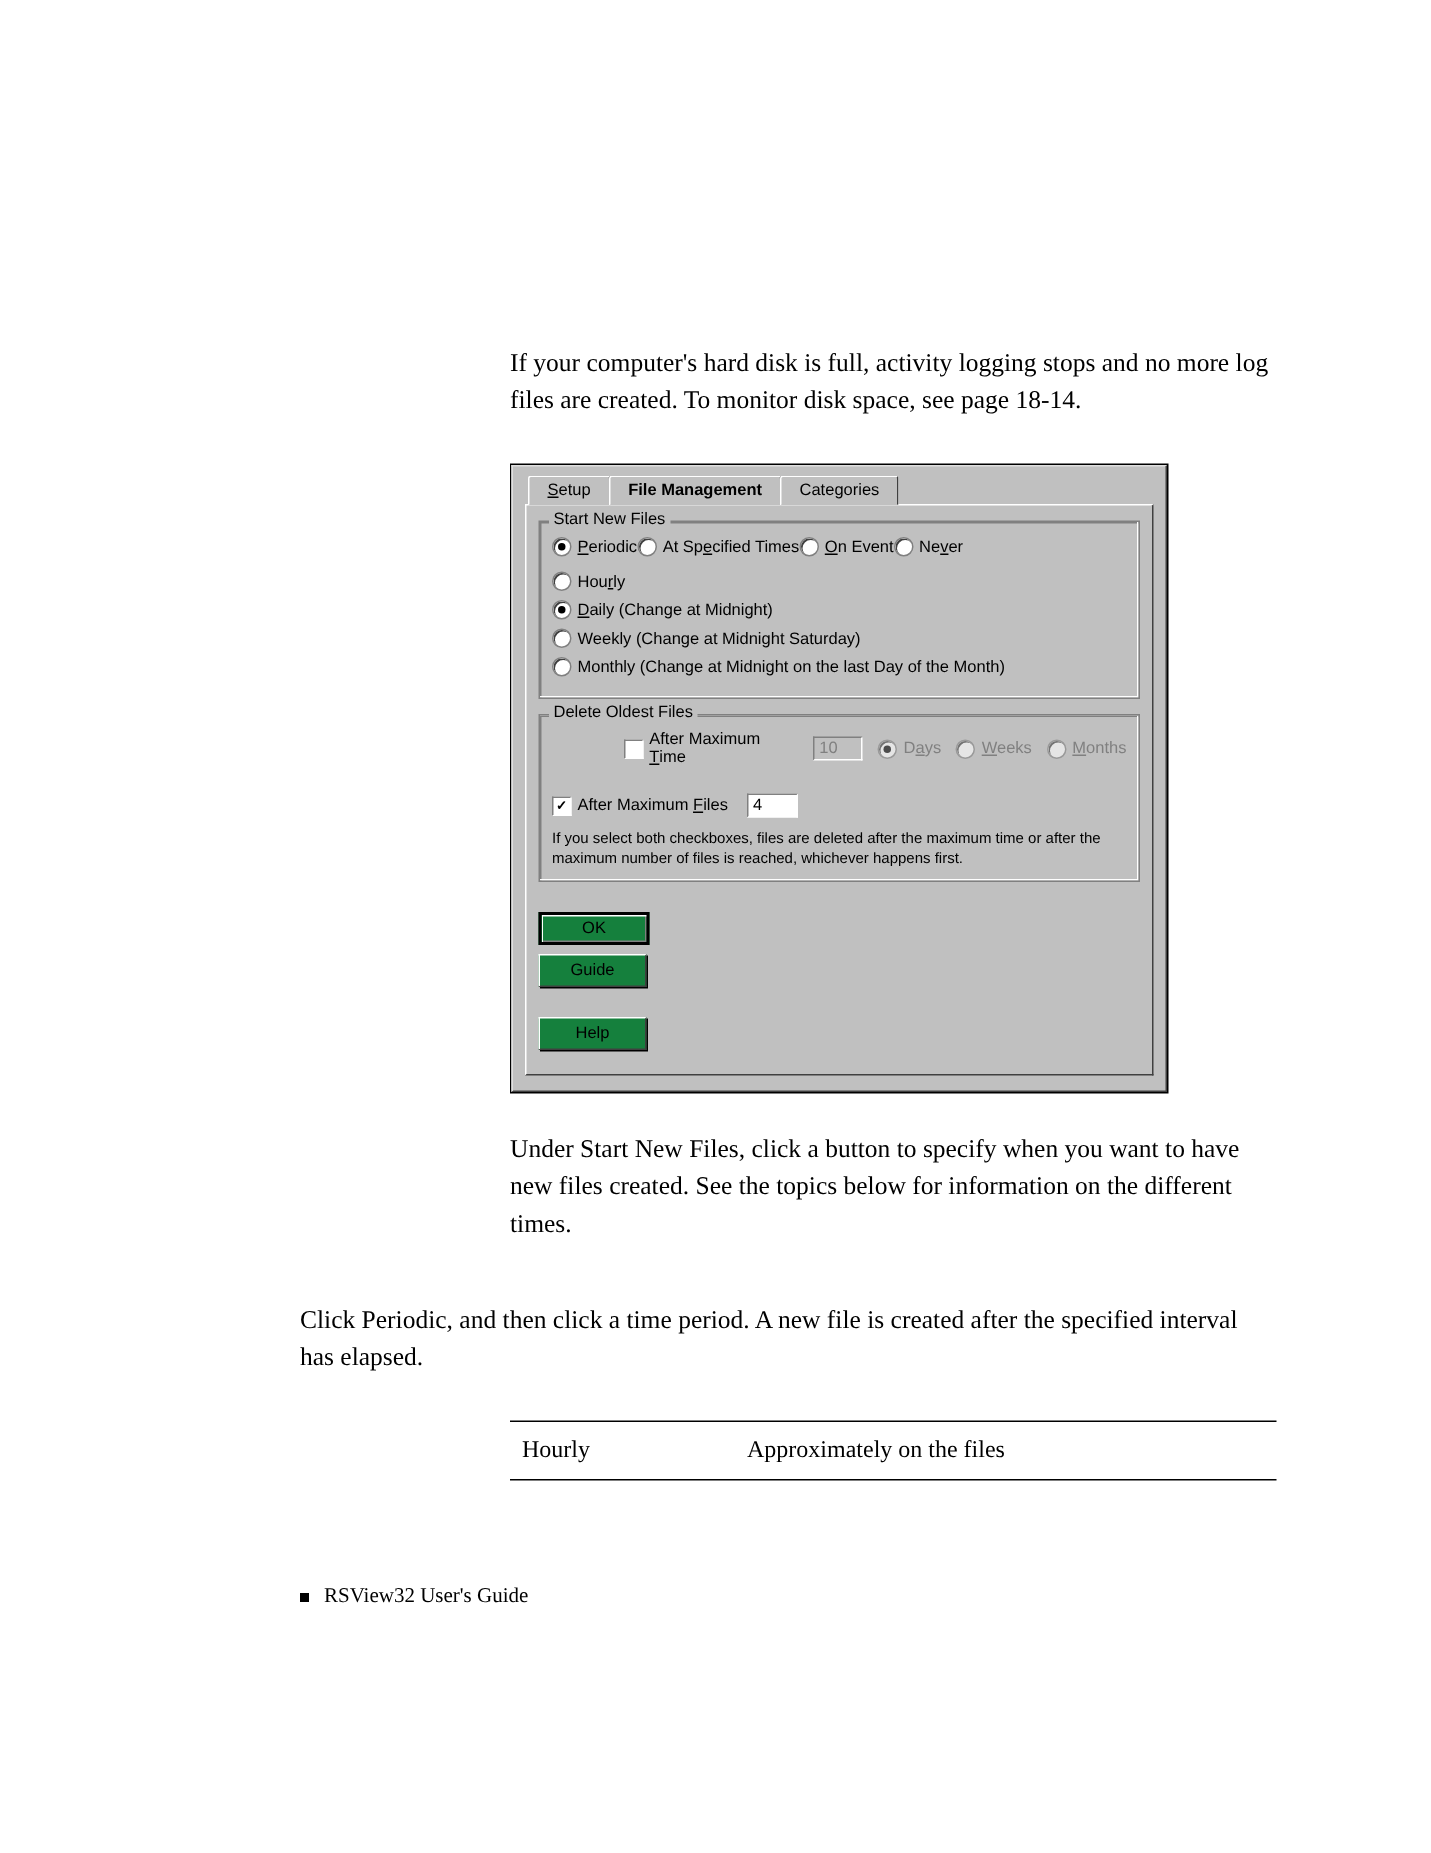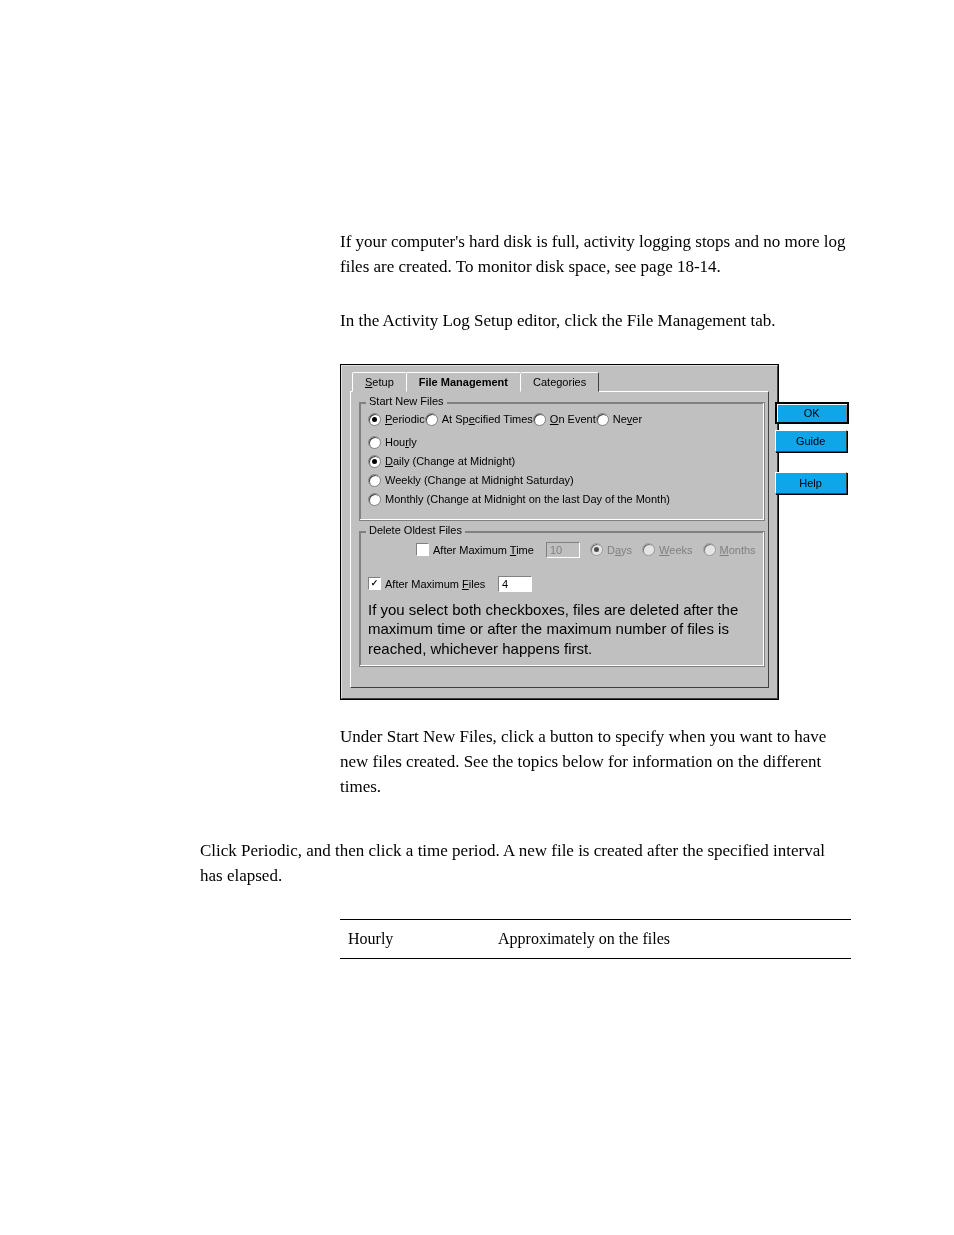--- a/index.html
+++ b/index.html
@@ -94,20 +94,21 @@
   .tab-panel {
     border: 1px solid;
     border-color: #fff #404040 #404040 #fff;
     padding: 10px 8px 10px 8px;
     background: #c0c0c0;
     position: relative;
   }
   .inner-row {
     display: flex;
     gap: 10px;
+    flex-direction: column;
   }
   .left-col { flex: 1; }
   .right-col { width: 72px; }
   .groupbox {
     border: 1px solid #808080;
     box-shadow: inset -1px -1px 0 #fff, inset 1px 1px 0 #808080;
     padding: 10px 8px 8px 8px;
     position: relative;
     margin-bottom: 10px;
   }
@@ -168,29 +169,29 @@
     border: 1px solid;
     border-color: #808080 #fff #fff #808080;
     padding: 1px 3px;
     font-size: 11px;
     width: 26px;
     display: inline-block;
   }
   .textbox.disabled { background: #c0c0c0; color:#808080; }
   .disabled-text { color: #808080; }
   .help-text {
-    font-size: 15px;
+    font-size: 10px;
     line-height: 1.3;
     margin-top: 4px;
   }
   .win-btn {
     width: 70px;
     padding: 4px 0;
     text-align: center;
-    background: #0ea5e9;
+    background: #15803d;
     border: 1px solid;
     border-color: #fff #404040 #404040 #fff;
     box-shadow: 1px 1px 0 #000;
     font-size: 11px;
     margin-bottom: 6px;
     cursor: default;
   }
   .win-btn.default-btn {
     border: 2px solid #000;
     box-shadow: inset 1px 1px 0 #fff, inset -1px -1px 0 #808080;
@@ -225,21 +226,20 @@
   }
   .u { text-decoration: underline; }
 </style>
 </head>
 <body>
 
 <div class="page">
 
   <p class="body-text indent">If your computer's hard disk is full, activity logging stops and no more log files are created. To monitor disk space, see page 18-14.</p>
 
-  <p class="body-text indent">In the Activity Log Setup editor, click the File Management tab.</p>
 
   <div class="dialog-wrap">
     <div class="dialog">
       <div class="dialog-body">
         <div class="tabs">
           <div class="tab"><span class="u">S</span><span title="Setup">etup</span></div>
           <div class="tab active">File Management</div>
           <div class="tab">Categories</div>
         </div>
         <div class="tab-panel">
@@ -335,14 +335,18 @@
 
   <div class="table-wrap">
     <hr class="heavy">
     <div class="trow">
       <span class="c1">Hourly</span>
       <span class="c2">Approximately on the files</span>
     </div>
     <hr class="light">
   </div>
 
+  <div class="footer">
+    <span class="bullet"></span>
+    <span>RSView32  User's Guide</span>
+  </div>
 
 </div>
 
 </body></html>

